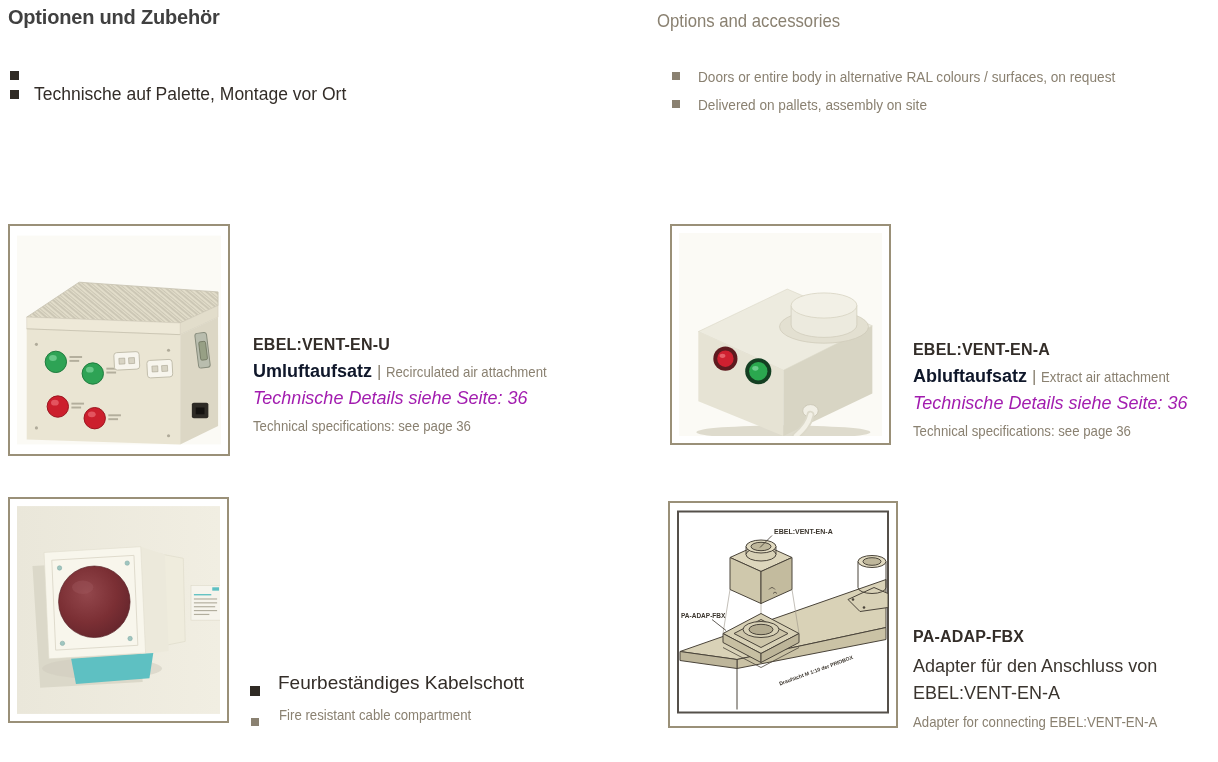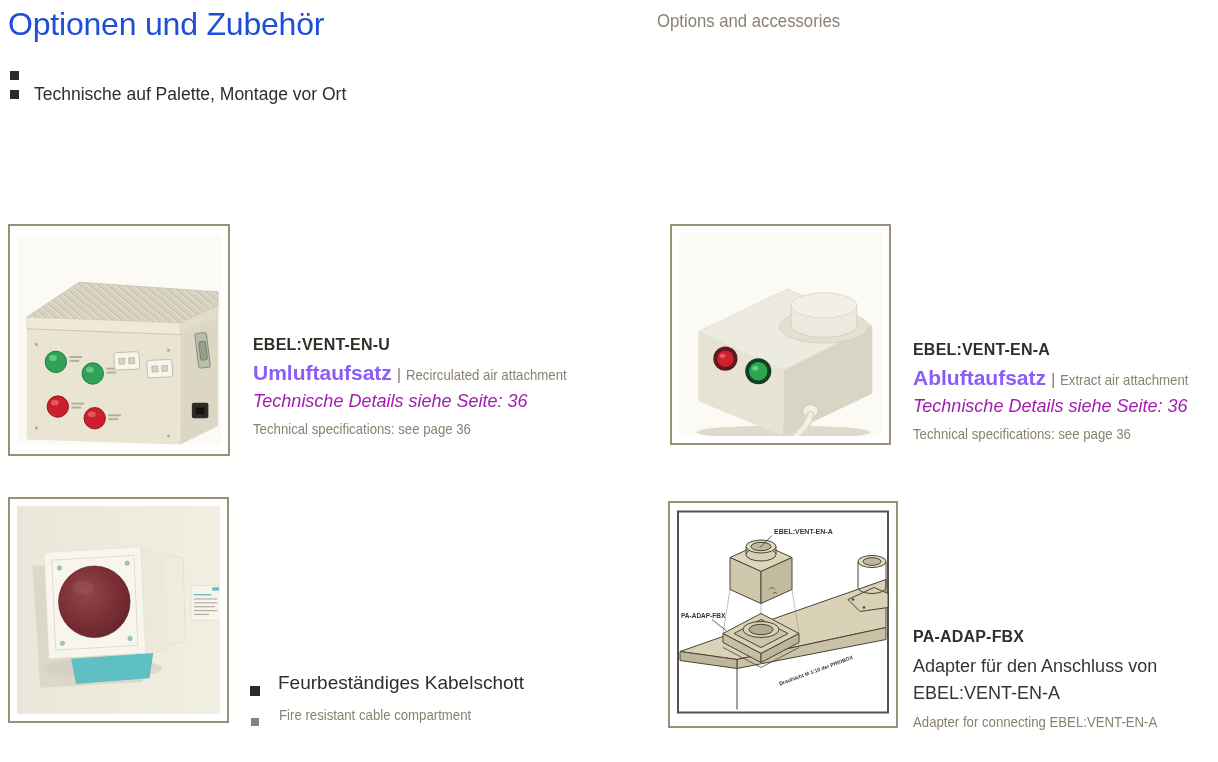--- a/index.html
+++ b/index.html
@@ -1,38 +1,38 @@
 <!DOCTYPE html>
 <html><head>
 <meta charset="utf-8">
 <style>
   * { margin:0; padding:0; box-sizing:border-box; }
   body { background:#ffffff; font-family:"Liberation Sans", sans-serif; }
   #page { position:relative; width:1218px; height:762px; background:#fff; overflow:hidden; }
   .abs { position:absolute; }
 
-  .h-de { font-size:32px; font-weight:normal; color:#1d4ed8; letter-spacing:-0.2px; }
+  .h-de { font-size:20px; font-weight:bold; color:#404040; letter-spacing:-0.2px; }
   .h-en { font-size:19px; color:#8a8171; }
 
   .cond { display:inline-block; transform:scaleX(0.88); transform-origin:0 50%; white-space:nowrap; }
 
   .bullets-de { width:592px; }
   .bullet-row { display:flex; align-items:flex-start; margin-bottom:1px; }
   .marker-de { flex:0 0 auto; width:9px; height:9px; background:#2f2a24; margin:9px 15px 0 2px; }
   .marker-en { flex:0 0 auto; width:8px; height:8px; background:#8a8171; margin:9px 18px 0 2px; }
   .btxt-de { font-size:17.5px; line-height:27px; color:#332d28; white-space:pre-line; }
   .btxt-en { font-size:15.5px; line-height:27px; color:#8a8171; }
 
   .card { position:absolute; border:2px solid #9a9078; background:#fff; padding:7px; }
   .card svg { display:block; width:100%; height:100%; }
 
   .tb { position:absolute; }
   .p-code { font-size:16px; font-weight:bold; color:#332d28; margin-bottom:7px; letter-spacing:0.2px; }
   .p-name { margin-bottom:6px; }
-  .p-name .de { font-size:21px; font-weight:bold; color:#8b5cf6; }
+  .p-name .de { font-size:18px; font-weight:bold; color:#0f172a; }
   .p-name .sep { font-size:17px; color:#8a8171; margin:0 5px; }
   .p-name .en { font-size:15px; color:#8a8171; }
   .p-det-de { font-size:18px; color:#a21caf; margin-bottom:8px;font-style:italic; }
   .p-det-en { font-size:15px; color:#8a8171; }
   .p-desc { font-size:18px; color:#3a342e; line-height:27px; white-space:pre-line; margin-bottom:6px; }
 
   .kb-row { display:flex; align-items:flex-end; }
   .kb-de { font-size:19px; color:#332d28; line-height:26px; }
   .kb-en { font-size:15px; color:#8a8171; line-height:22px; }
   .kb-marker-de { flex:0 0 auto; width:10px; height:10px; background:#2f2a24; margin:8px 18px 0 2px; }
@@ -53,20 +53,30 @@
   <div class="abs bullets-de" style="left:8px; top:62px;">
     <div class="bullet-row">
       <span class="marker-de"></span>
     </div>
     <div class="bullet-row">
       <span class="marker-de"></span>
       <span class="btxt-de">Technische auf Palette, Montage vor Ort</span>
     </div>
   </div>
 
+  <div class="abs" style="left:670px; top:63px; width:548px;">
+    <div class="bullet-row">
+      <span class="marker-en"></span>
+      <span class="btxt-en cond">Doors or entire body in alternative RAL colours / surfaces, on request</span>
+    </div>
+    <div class="bullet-row">
+      <span class="marker-en"></span>
+      <span class="btxt-en cond">Delivered on pallets, assembly on site</span>
+    </div>
+  </div>
 
   <div class="card" style="left:8px; top:224px; width:222px; height:232px;">
     <svg viewBox="0 0 210 215">
       <defs>
         <pattern id="mesh" width="6" height="6" patternUnits="userSpaceOnUse" patternTransform="rotate(40)">
           <rect width="6" height="6" fill="#e2ddca"></rect>
           <path d="M0 0H6M0 3H6" stroke="#b7b2a0" stroke-width="1"></path>
         </pattern>
       </defs>
       <rect width="210" height="215" fill="#fbfaf5"></rect>

